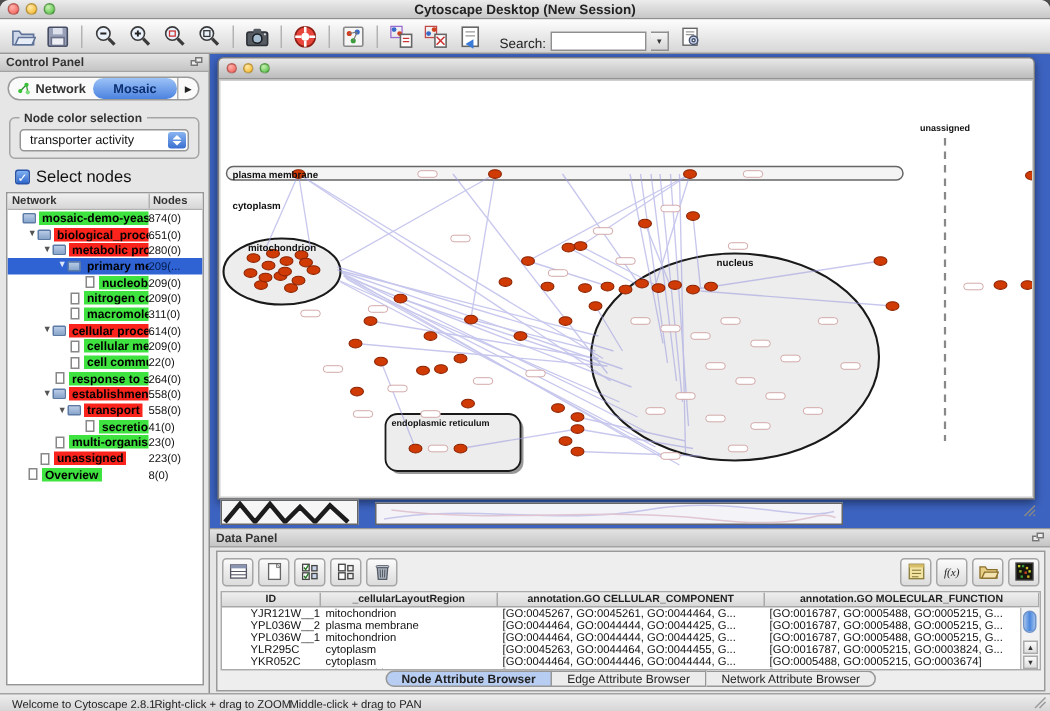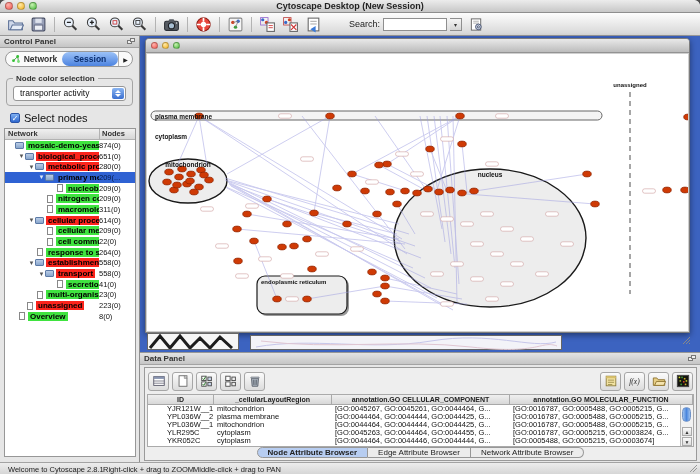--- a/index.html
+++ b/index.html
@@ -19,21 +19,21 @@
   .light.green { background:radial-gradient(circle at 35% 30%, #c9f2b2, #47ba3a); }
   .win-title { position:absolute; left:0; right:0; top:1px; text-align:center;
     font-size:9px; font-weight:bold; color:#222; }
 
   
   .toolbar { position:absolute; left:0; top:13px; width:700px; height:23px;
     background:linear-gradient(#fdfdfd,#d6d6d6); border-bottom:1px solid #979797;
     display:flex; align-items:center; padding:0 4px; }
   .tb-btn { width:23px; height:20px; display:flex; align-items:center; justify-content:center; }
   .tb-sep { width:1px; height:15px; background:#b3b3b3; margin:0 4px; }
-  .search-wrap { display:flex; align-items:center; margin-left:24px; gap:3px; }
+  .search-wrap { display:flex; align-items:flex-end; margin-left:8px; gap:3px; }
   .search-label { font-size:9px; color:#222; }
   .search-input { width:64px; height:13px; border:1px solid #8f8f8f; background:#fff;
     font-size:8px; padding:0 3px; }
   .search-arrow { width:12px; height:13px; border:1px solid #8f8f8f; border-left:none;
     background:linear-gradient(#f5f5f5,#d5d5d5); font-size:6px; line-height:12px; text-align:center; color:#333; }
 
   
   #control-panel { position:absolute; left:0; top:36px; width:140px; height:426px;
     background:#e6e6e6; border-right:1px solid #8f8f8f; }
   .panel-header { height:12px; background:linear-gradient(#e3e3e3,#c5c5c5);
@@ -295,21 +295,21 @@
         <svg width="10" height="10" viewBox="0 0 12 12">
           <line x1="3" y1="8" x2="8" y2="3" stroke="#2a8a2a" stroke-width="1"></line>
           <line x1="8" y1="3" x2="9" y2="9" stroke="#2a8a2a" stroke-width="1"></line>
           <circle cx="3" cy="8" r="1.7" fill="#35c035"></circle>
             <circle cx="8" cy="3" r="1.7" fill="#35c035"></circle>
             <circle cx="9" cy="9" r="1.7" fill="#7adc7a"></circle>
         </svg>
         <span>Network</span>
       </span>
       <span class="seg active">
-        <span>Session</span>
+        <span>Mosaic</span>
       </span>
       <span class="seg-arrow">▶</span>
     </div>
     <div class="groupbox">
       <span class="groupbox-label">Node color selection</span>
       <div class="dropdown">
         <span>transporter activity</span>
         <span class="stepper"></span>
       </div>
     </div>

